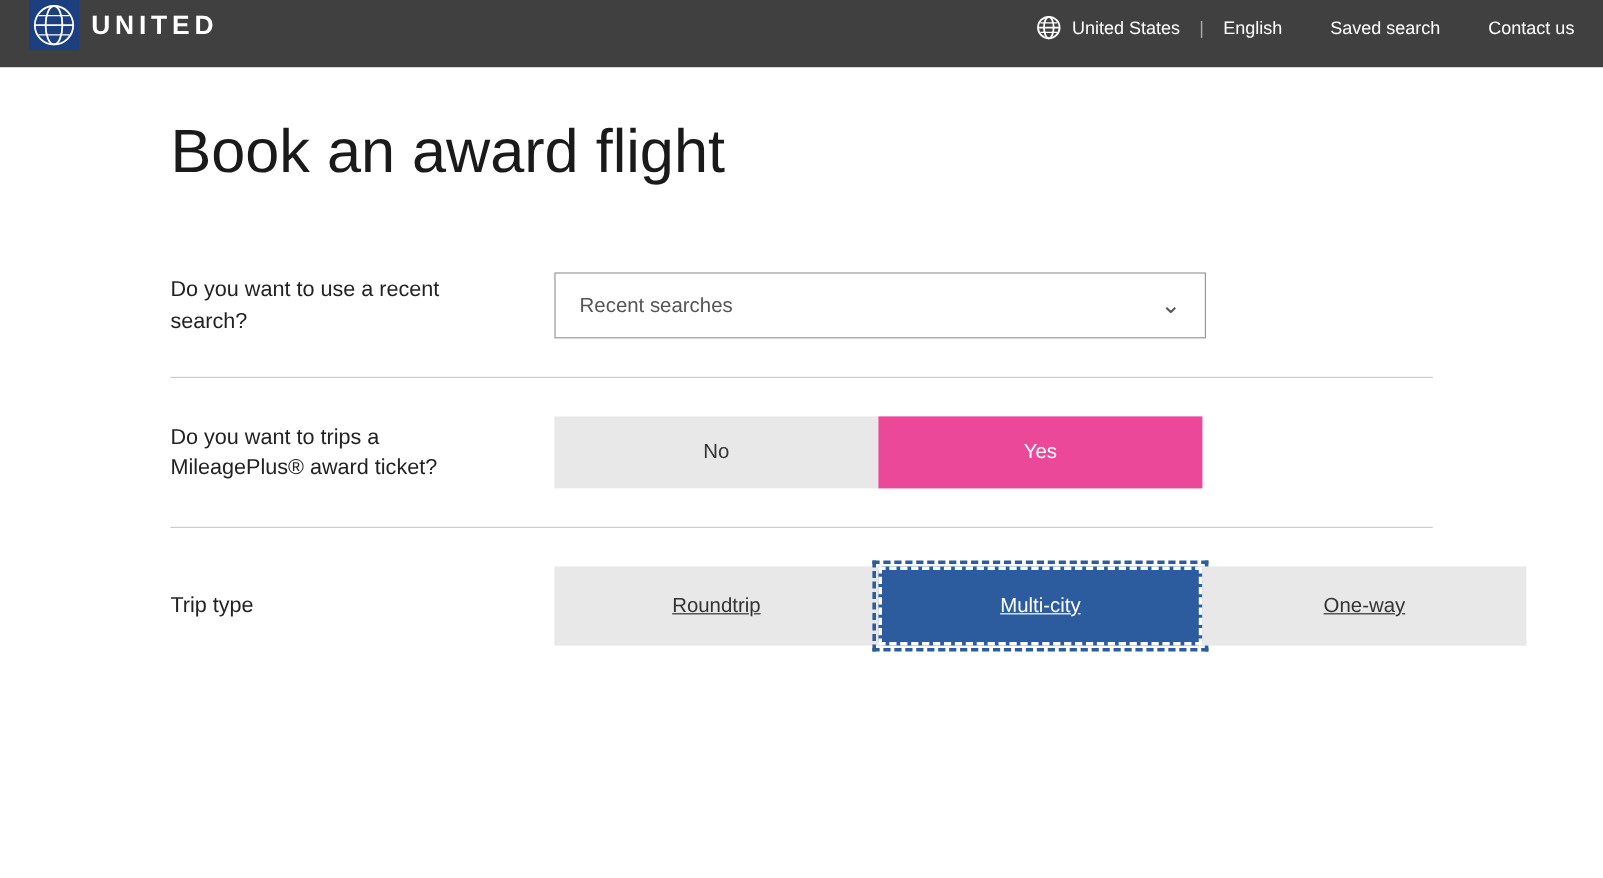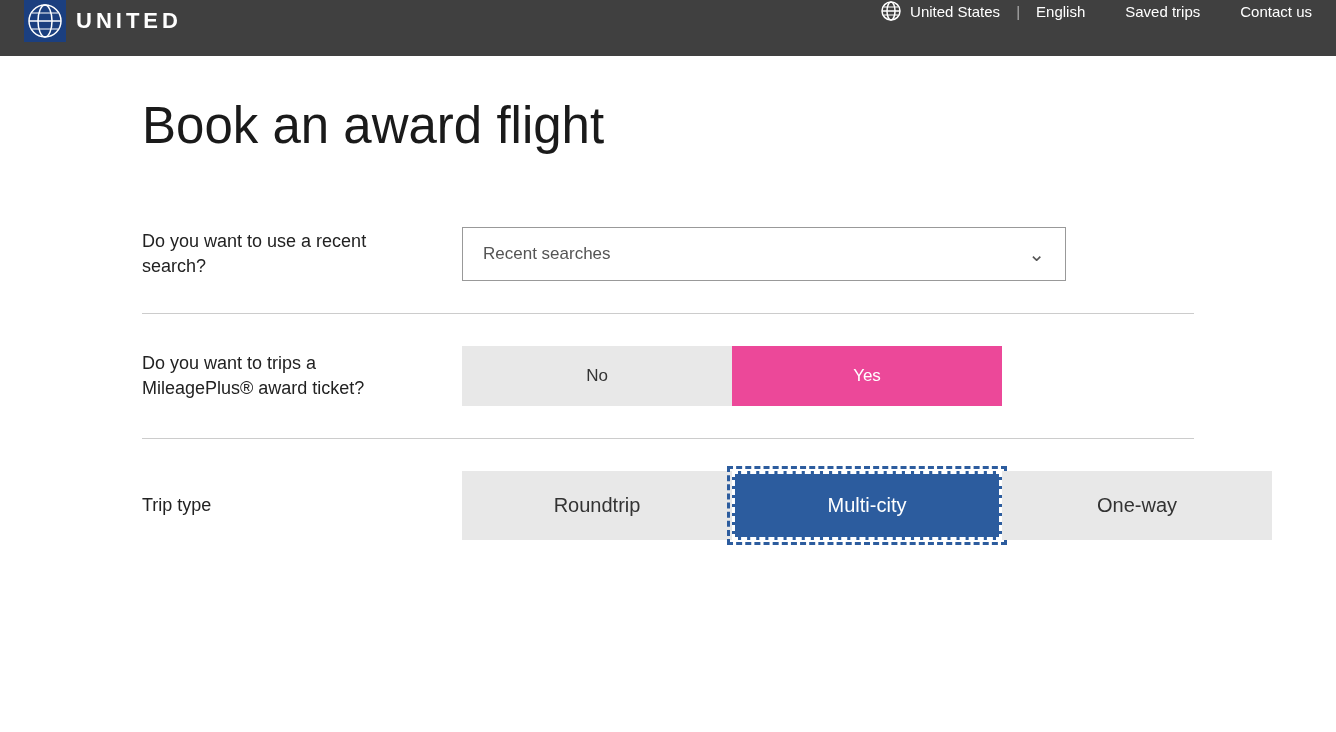--- a/index.html
+++ b/index.html
@@ -35,20 +35,21 @@
     .logo-globe {
       width: 42px;
       height: 42px;
     }
 
     .header-nav {
       display: flex;
       align-items: center;
       margin-left: auto;
       gap: 40px;
+      margin-top: 12px;
     }
 
     .header-locale {
       display: flex;
       align-items: center;
       gap: 8px;
       color: #fff;
       font-size: 15px;
       cursor: pointer;
     }
@@ -102,21 +103,21 @@
     }
 
     
     .dropdown-select {
       display: flex;
       align-items: center;
       justify-content: space-between;
       border: 1px solid #999;
       padding: 14px 20px;
       cursor: pointer;
-      width: 604px;
+      width: 543px;
       background: #fff;
       font-size: 17px;
       color: #555;
     }
 
     .chevron-down {
       font-size: 20px;
       color: #555;
     }
 
@@ -146,25 +147,26 @@
     }
 
     
     .trip-type-group {
       display: flex;
       gap: 0;
     }
 
     .trip-btn {
       padding: 20px 40px;
-      font-size: 20px;
+      font-size: 17px;
       border: none;
       cursor: pointer;
       min-width: 270px;
       text-align: center;
+      text-decoration: underline;
     }
 
     .trip-btn.inactive {
       background: #e8e8e8;
       color: #333;
     }
 
     .trip-btn.active-dashed {
       background: #2c5c9e;
       color: #fff;
@@ -200,21 +202,21 @@
         <circle cx="11" cy="11" r="9" stroke="white" stroke-width="1.5" fill="none"></circle>
         <ellipse cx="11" cy="11" rx="4" ry="9" stroke="white" stroke-width="1.5" fill="none"></ellipse>
         <line x1="2" y1="11" x2="20" y2="11" stroke="white" stroke-width="1.5"></line>
         <line x1="4" y1="7" x2="18" y2="7" stroke="white" stroke-width="1"></line>
         <line x1="4" y1="15" x2="18" y2="15" stroke="white" stroke-width="1"></line>
       </svg>
       <span>United States</span>
       <span class="divider-pipe">|</span>
       <span>English</span>
     </div>
-    <a class="header-link">Saved trips</a>
+    <a class="header-link">Saved search</a>
     <a class="header-link">Contact us</a>
   </nav>
 </header>
 
 <main>
   <h1 class="page-title">Book an award flight</h1>
 
   <div class="section-row">
     <div class="section-label">Do you want to use a recent search?</div>
     <div class="section-controls">

